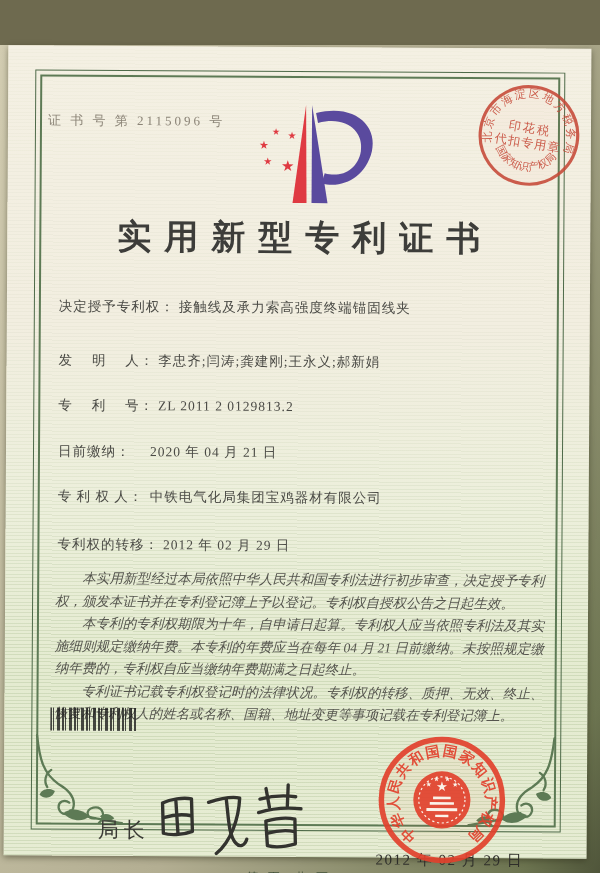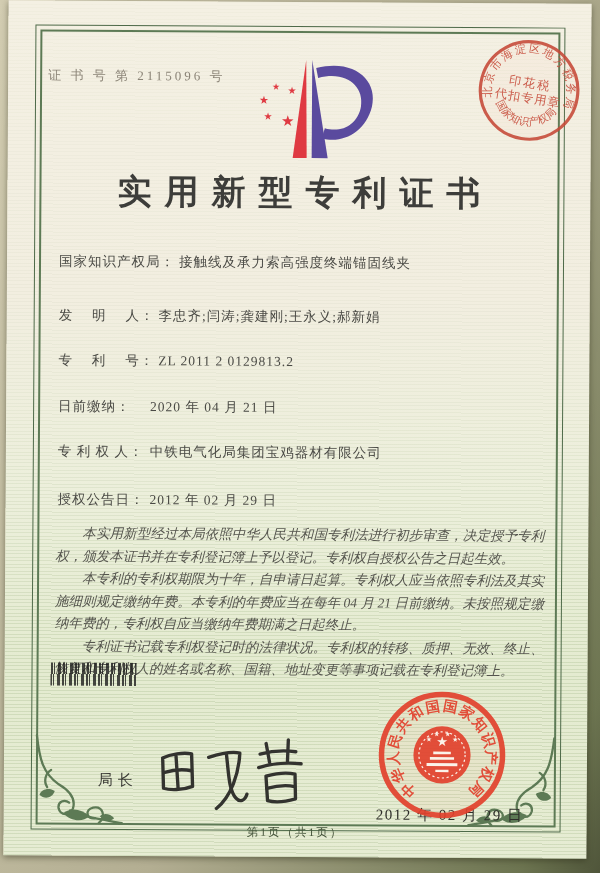--- a/index.html
+++ b/index.html
@@ -4,20 +4,21 @@
 <style>
   html,body{margin:0;padding:0;}
   body{
     width:600px;height:873px;overflow:hidden;position:relative;
     background:#6e6a4f;
     font-family:"Liberation Serif", serif;
   }
   .photo{
     position:absolute;inset:0;
     background:linear-gradient(115deg,#d3cdb2 0%,#b3ae92 55%,#6c7450 92%,#4f553a 100%);
+    margin-top:45px;
   }
   .cert{
     position:absolute;top:2px;left:6px;right:11px;bottom:16px;
     background:linear-gradient(180deg,#f4f0e3 0%,#f2eee0 34%,#ecefdb 58%,#e4ebd0 78%,#e6ecd3 100%);
     transform:rotate(0.35deg);
     box-shadow:0 2px 6px rgba(40,40,20,.5);
   }
   .stripes{
     position:absolute;inset:0;pointer-events:none;
     background:repeating-linear-gradient(180deg,rgba(110,142,80,.17) 0px,rgba(110,142,80,.17) 1px,rgba(255,255,255,0) 1px,rgba(255,255,255,0) 3.5px);
@@ -60,21 +61,21 @@
     position:absolute;left:46px;top:662px;width:86px;height:23px;opacity:.8;
     background:
       repeating-linear-gradient(90deg,
         #1c1c1c 0px,#1c1c1c 2px,transparent 2px,transparent 3px,
         #1c1c1c 3px,#1c1c1c 4px,transparent 4px,transparent 7px,
         #1c1c1c 7px,#1c1c1c 10px,transparent 10px,transparent 12px);
   }
 
   .director{
     position:absolute;left:94px;top:770px;
-    font-size:15px;letter-spacing:5px;color:#3a3a35;
+    font-size:21px;letter-spacing:5px;color:#3a3a35;
   }
   .signature{position:absolute;left:150px;top:728px;width:168px;height:92px;transform:rotate(-4deg);}
 
   .official-seal{position:absolute;left:372px;top:686px;width:132px;height:132px;opacity:.92;z-index:2;}
   .seal-date{
     position:absolute;left:346px;top:803px;width:200px;text-align:center;z-index:1;
     font-size:15px;letter-spacing:1.5px;color:#2e2e2a;
   }
   .page-footer{
     position:absolute;left:0;right:0;top:823px;text-align:center;
@@ -146,36 +147,36 @@
       <text x="50" y="61" text-anchor="middle" font-size="11.5" letter-spacing="1" fill="#c64837">代扣专用章</text>
       <text font-size="10" fill="#c64837">
         <textPath href="#taxBottom" startOffset="50%" text-anchor="middle">国家知识产权局</textPath>
       </text>
     </svg>
 
     <h1 class="title">实用新型专利证书</h1>
 
     <div class="fields">
       <div class="frow r0">
-        <span class="flabel">国家知识产权局：</span><span class="fvalue">接触线及承力索高强度终端锚固线夹</span>
+        <span class="flabel">决定授予专利权：</span><span class="fvalue">接触线及承力索高强度终端锚固线夹</span>
       </div>
       <div class="frow r1">
         <span class="flabel">发　 明　 人：</span><span class="fvalue">李忠齐;闫涛;龚建刚;王永义;郝新娟</span>
       </div>
       <div class="frow r2">
         <span class="flabel">专　 利　 号：</span><span class="fvalue">ZL 2011 2 0129813.2</span>
       </div>
       <div class="frow r3">
         <span class="flabel">日前缴纳：</span><span class="fvalue">2020 年 04 月 21 日</span>
       </div>
       <div class="frow r4">
         <span class="flabel">专 利 权 人：</span><span class="fvalue">中铁电气化局集团宝鸡器材有限公司</span>
       </div>
       <div class="frow r5">
-        <span class="flabel">授权公告日：</span><span class="fvalue">2012 年 02 月 29 日</span>
+        <span class="flabel">专利权的转移：</span><span class="fvalue">2012 年 02 月 29 日</span>
       </div>
     </div>
 
     <div class="body-text">
       <p>本实用新型经过本局依照中华人民共和国专利法进行初步审查，决定授予专利权，颁发本证书并在专利登记簿上予以登记。专利权自授权公告之日起生效。</p>
       <p>本专利的专利权期限为十年，自申请日起算。专利权人应当依照专利法及其实施细则规定缴纳年费。本专利的年费应当在每年 04 月 21 日前缴纳。未按照规定缴纳年费的，专利权自应当缴纳年费期满之日起终止。</p>
       <p>专利证书记载专利权登记时的法律状况。专利权的转移、质押、无效、终止、恢复和专利权人的姓名或名称、国籍、地址变更等事项记载在专利登记簿上。</p>
     </div>
 
     <div class="barcode"></div>

